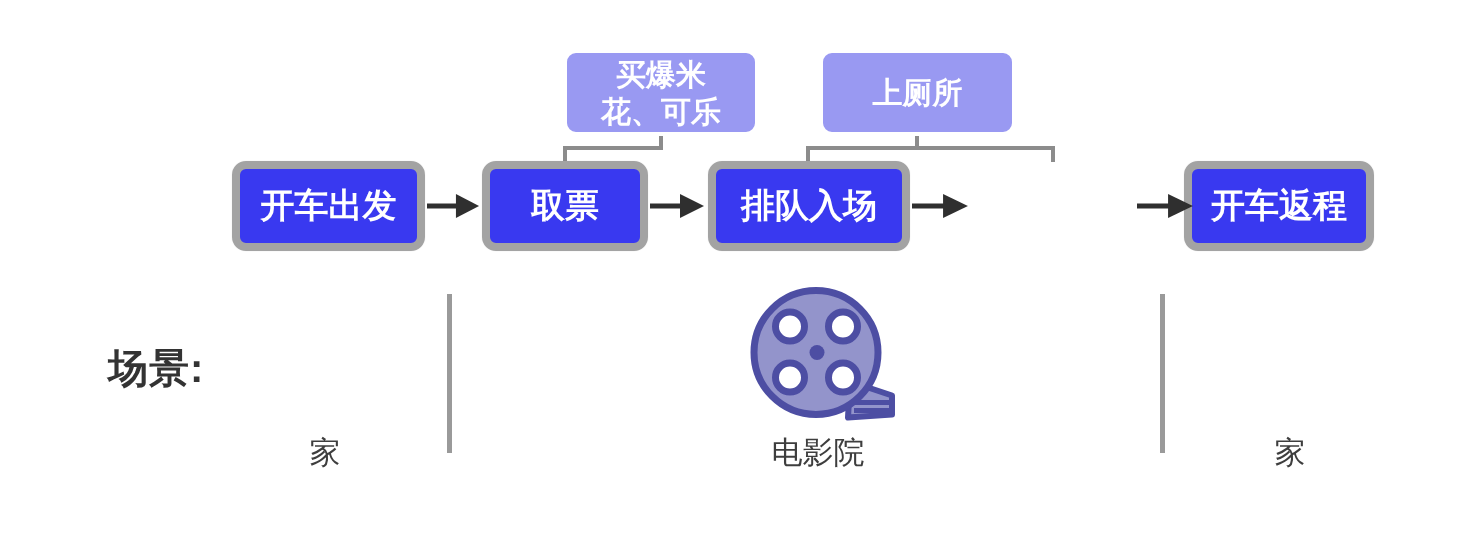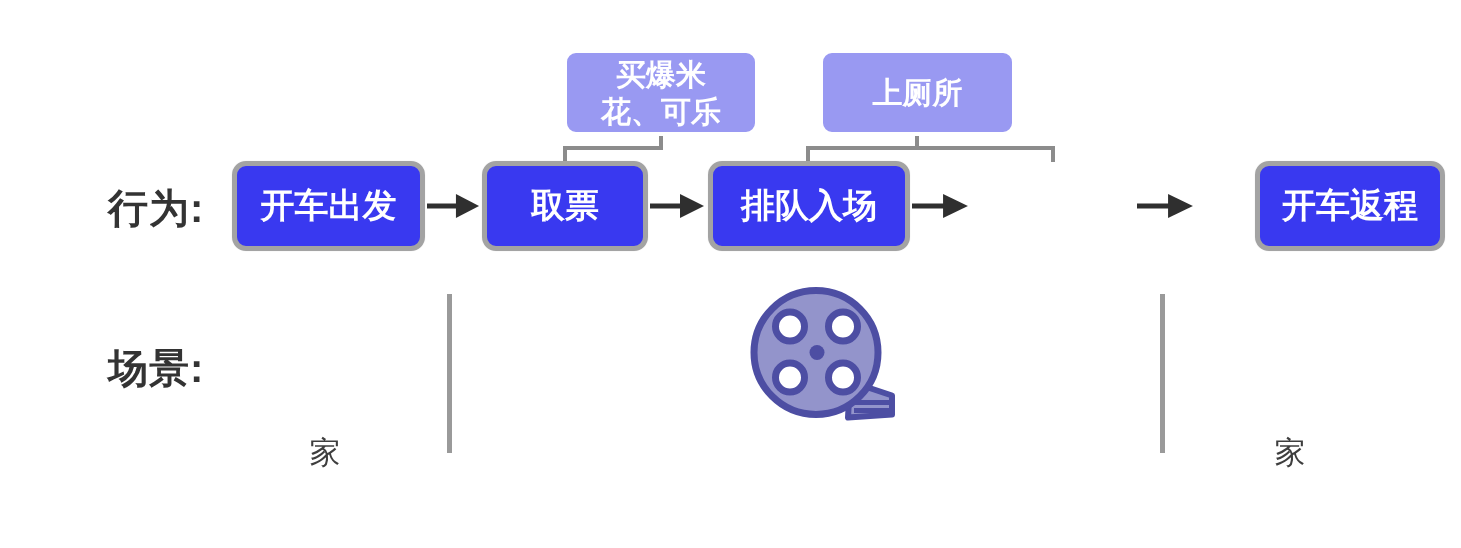--- a/index.html
+++ b/index.html
@@ -26,21 +26,21 @@
     letter-spacing: 1px;
     white-space: nowrap;
   }
 
   
   .action-box {
     top: 161px;
     height: 90px;
     box-sizing: border-box;
     background: #3939F0;
-    border: 5px solid #a3a3a3;
+    border: 8px solid #a3a3a3;
     border-radius: 14px;
     display: flex;
     align-items: center;
     justify-content: center;
     box-shadow: 0 0 0 1px rgba(0,0,0,0.02);
   }
   .action-box .label {
     color: #ffffff;
     font-size: 34px;
     font-weight: 600;
@@ -98,21 +98,20 @@
   }
 
   .reel-icon { left: 738px; top: 283px; width: 160px; height: 146px; }
   .reel-icon svg { display: block; width: 100%; height: 100%; }
 </style>
 </head>
 <body>
 
 <div class="stage">
 
-  <div class="abs row-label" style="left:108px; top:184px;">行为:</div>
   <div class="abs row-label" style="left:108px; top:344px;">场景:</div>
 
   <div class="abs annotation-box" style="left:562px; width:198px;">
     <span class="label">买爆米</span>
     <span class="label">花、可乐</span>
   </div>
   <div class="abs annotation-box" style="left:818px; width:199px;">
     <span class="label">上厕所</span>
   </div>
 
@@ -127,21 +126,21 @@
 
   <div class="abs action-box" style="left:232px; width:193px;">
     <span class="label">开车出发</span>
   </div>
   <div class="abs action-box" style="left:708px; width:202px;">
     <span class="label">排队入场</span>
   </div>
   <div class="abs action-box" style="left:482px; width:166px;">
     <span class="label">取票</span>
   </div>
-  <div class="abs action-box" style="left:1255px; width:190px;">
+  <div class="abs action-box" style="left:1184px; width:190px;">
     <span class="label">开车返程</span>
   </div>
 
   <div class="abs flow-arrow" style="left:427px; width:54px;">
     <svg viewBox="0 0 56 30" preserveAspectRatio="none">
         <line x1="0" y1="15" x2="32" y2="15" stroke="#2F2F2F" stroke-width="5"></line>
         <polygon points="30,3 54,15 30,27" fill="#2F2F2F"></polygon>
       </svg>
   </div>
   <div class="abs flow-arrow" style="left:650px; width:56px;">
@@ -174,15 +173,16 @@
       <line x1="116" y1="127" x2="152" y2="127" stroke="#4D4EA3" stroke-width="5"></line>
       <circle cx="52" cy="43" r="14.5" fill="#ffffff" stroke="#4D4EA3" stroke-width="7"></circle>
       <circle cx="105" cy="43" r="14.5" fill="#ffffff" stroke="#4D4EA3" stroke-width="7"></circle>
       <circle cx="52" cy="94" r="14.5" fill="#ffffff" stroke="#4D4EA3" stroke-width="7"></circle>
       <circle cx="105" cy="94" r="14.5" fill="#ffffff" stroke="#4D4EA3" stroke-width="7"></circle>
       <circle cx="79" cy="69" r="7.5" fill="#4D4EA3"></circle>
     </svg>
   </div>
 
   <div class="abs scene-label" style="left:250px; width:150px;">家</div>
+  <div class="abs scene-label" style="left:730px; width:176px;">电影院</div>
   <div class="abs scene-label" style="left:1215px; width:150px;">家</div>
 
 </div>
 
 </body></html>

